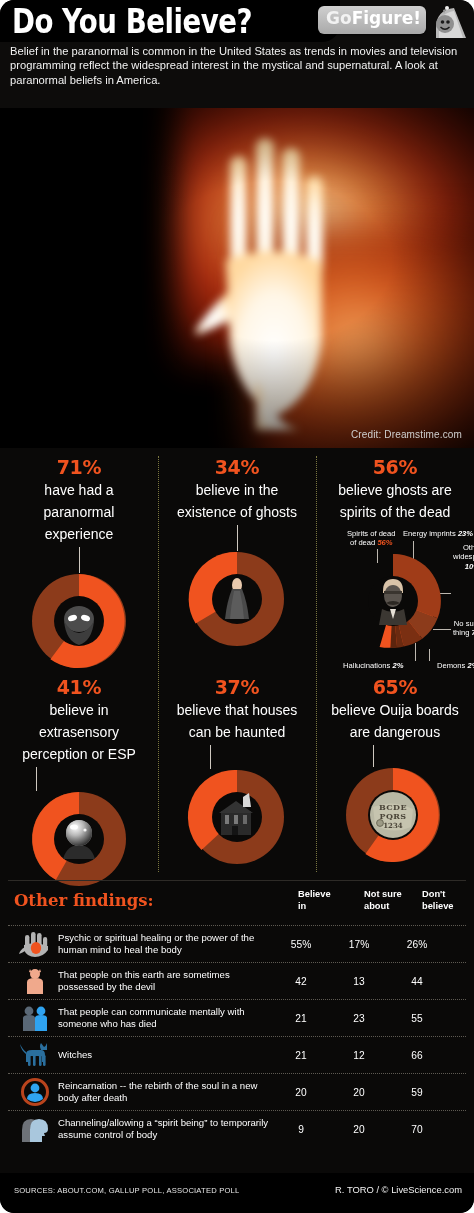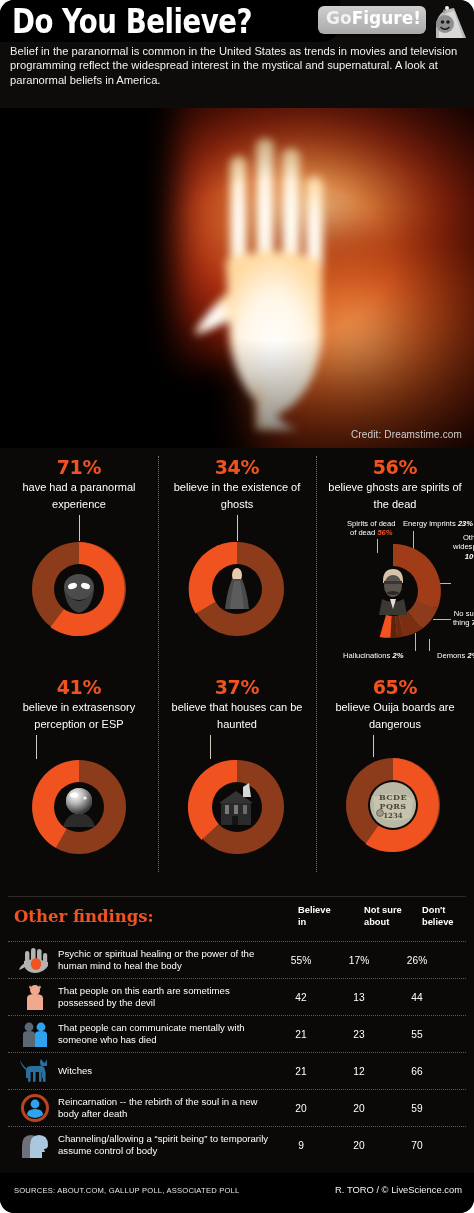--- a/index.html
+++ b/index.html
@@ -155,22 +155,22 @@
   }
   .cell .pct {
     font-family: "DejaVu Sans", sans-serif;
     font-size: 19px;
     font-weight: bold;
     color: #f0531f;
     line-height: 22px;
     letter-spacing: -.3px;
   }
   .cell .cap {
-    font-size: 11px;
-    line-height: 17px;
+    font-size: 14px;
+    line-height: 22px;
     color: #ffffff;
     padding: 1px 8px 0 8px;
     font-stretch: condensed;
   }
   .donut-holder {
     position: relative;
     width: 158px;
     height: 118px;
   }
   .leader {
@@ -204,21 +204,21 @@
   .seg-label.o .v { color: #f0531f; }
   .seg-line {
     position: absolute;
     border-left: 1px solid #bdb8b0;
     border-top: 1px solid #bdb8b0;
   }
 
   
   .findings {
     position: relative;
-    margin: 16px 8px;
+    margin: 0 8px;
     padding: 6px 0 0 0;
     border-top: 1px solid #2e2b27;
   }
   .findings-head {
     position: relative;
     height: 38px;
   }
   .findings-title {
     position: absolute;
     left: 6px; top: 4px;

